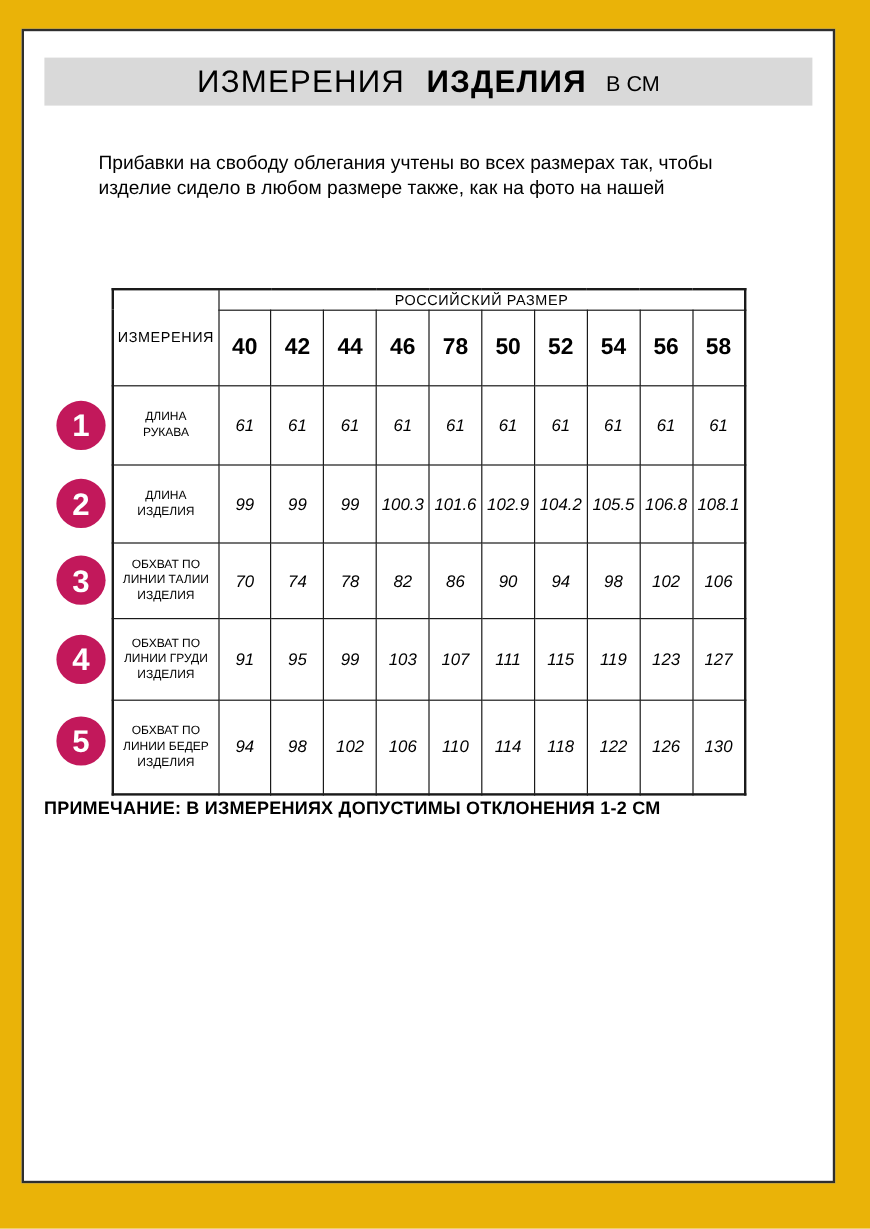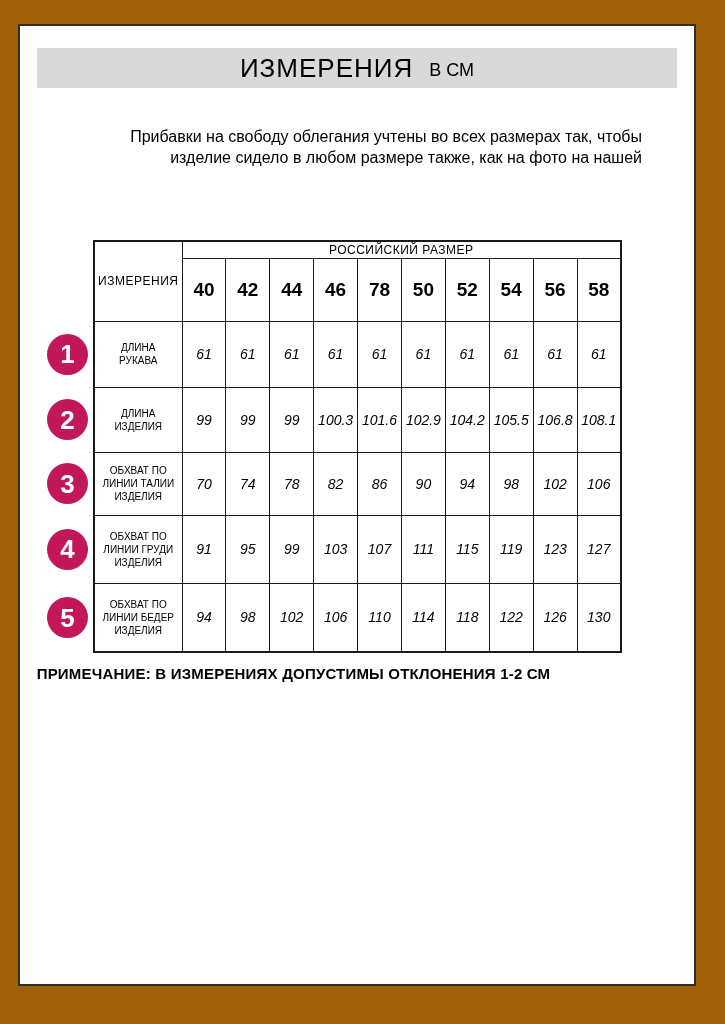--- a/index.html
+++ b/index.html
@@ -8,21 +8,21 @@
     font-family: "Liberation Sans", sans-serif;
     color: #000;
     width: 725px;
     height: 1024px;
     position: relative;
   }
   .page {
     position: absolute;
     left: 0; top: 0;
     width: 725px; height: 1024px;
-    background: #a16207;
+    background: #eab308;
     overflow: hidden;
   }
   .frame {
     position: absolute;
     left: 18px; top: 24px;
     width: 678px; height: 962px;
     border: 2px solid #2e2e2e;
     background: #ffffff;
   }
   .title-band {
@@ -42,21 +42,21 @@
     left: 0; top: 100px;
     width: 725px;
     text-align: center;
     font-size: 20px;
     font-weight: 400;
   }
   .description {
     position: absolute;
     left: 82px; top: 126px;
     width: 560px;
-    text-align: right;
+    text-align: left;
     font-size: 16px;
     line-height: 21px;
   }
   table.size-table {
     position: absolute;
     left: 93px; top: 240px;
     width: 529px;
     border-collapse: collapse;
     table-layout: fixed;
     background: #fff;
@@ -78,21 +78,21 @@
     font-size: 10px;
     font-weight: 400;
     line-height: 13px;
     padding: 2px 6px;
   }
   td.value-cell { font-size: 14px; font-style: italic; }
   tbody tr:nth-child(1) { height: 66px; }
   tbody tr:nth-child(2) { height: 65px; }
   tbody tr:nth-child(3) { height: 63px; }
   tbody tr:nth-child(4) { height: 68px; }
-  tbody tr:nth-child(5) { height: 69px; margin-top: 32px; }
+  tbody tr:nth-child(5) { height: 79px; margin-top: 32px; }
   .badges { position: absolute; left: 47px; top: 0; width: 41px; height: 100%; }
   .badge {
     position: absolute;
     left: 0;
     width: 41px; height: 41px;
     border-radius: 50%;
     background: #c2185b;
     color: #ffffff;
     font-size: 26px;
     font-weight: 700;
@@ -112,20 +112,21 @@
   }
 </style>
 </head>
 <body>
 
 <div class="page">
   <div class="frame"></div>
 
   <div class="title-band">
     <span class="t1">ИЗМЕРЕНИЯ</span>
+    <span class="t2">ИЗДЕЛИЯ</span>
     <span class="t3">В СМ</span>
   </div>
 
 
   <div class="description">
     <div>Прибавки на свободу облегания учтены во всех размерах так, чтобы</div>
     <div>изделие сидело в любом размере также, как на фото на нашей</div>
   </div>
 
   <table class="size-table">

